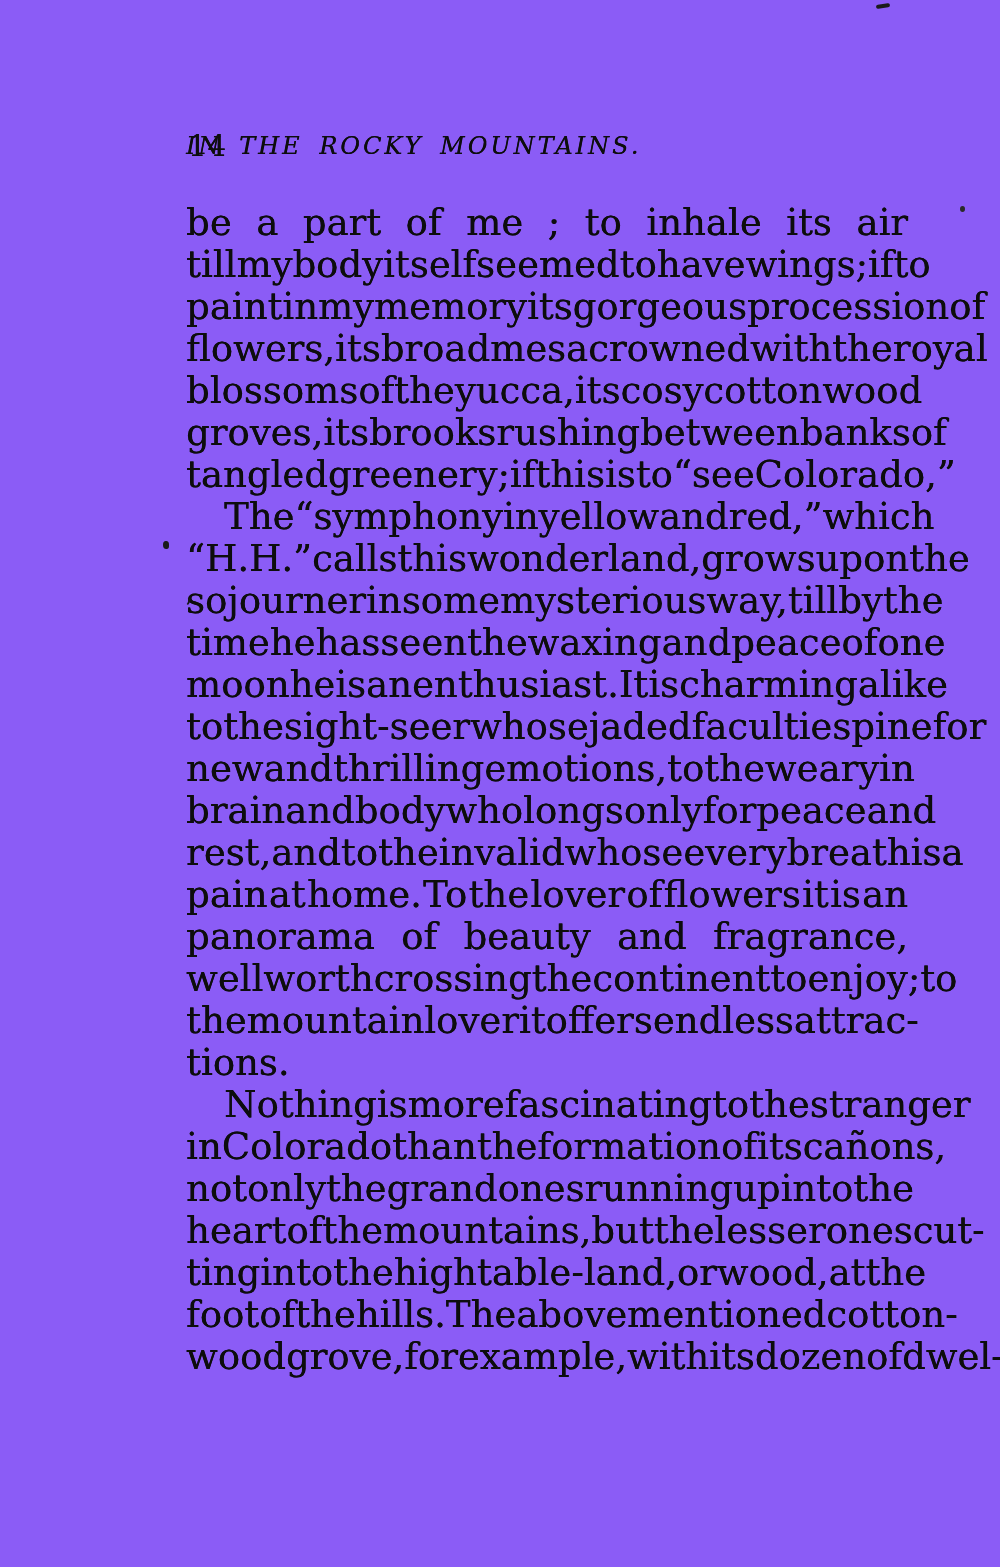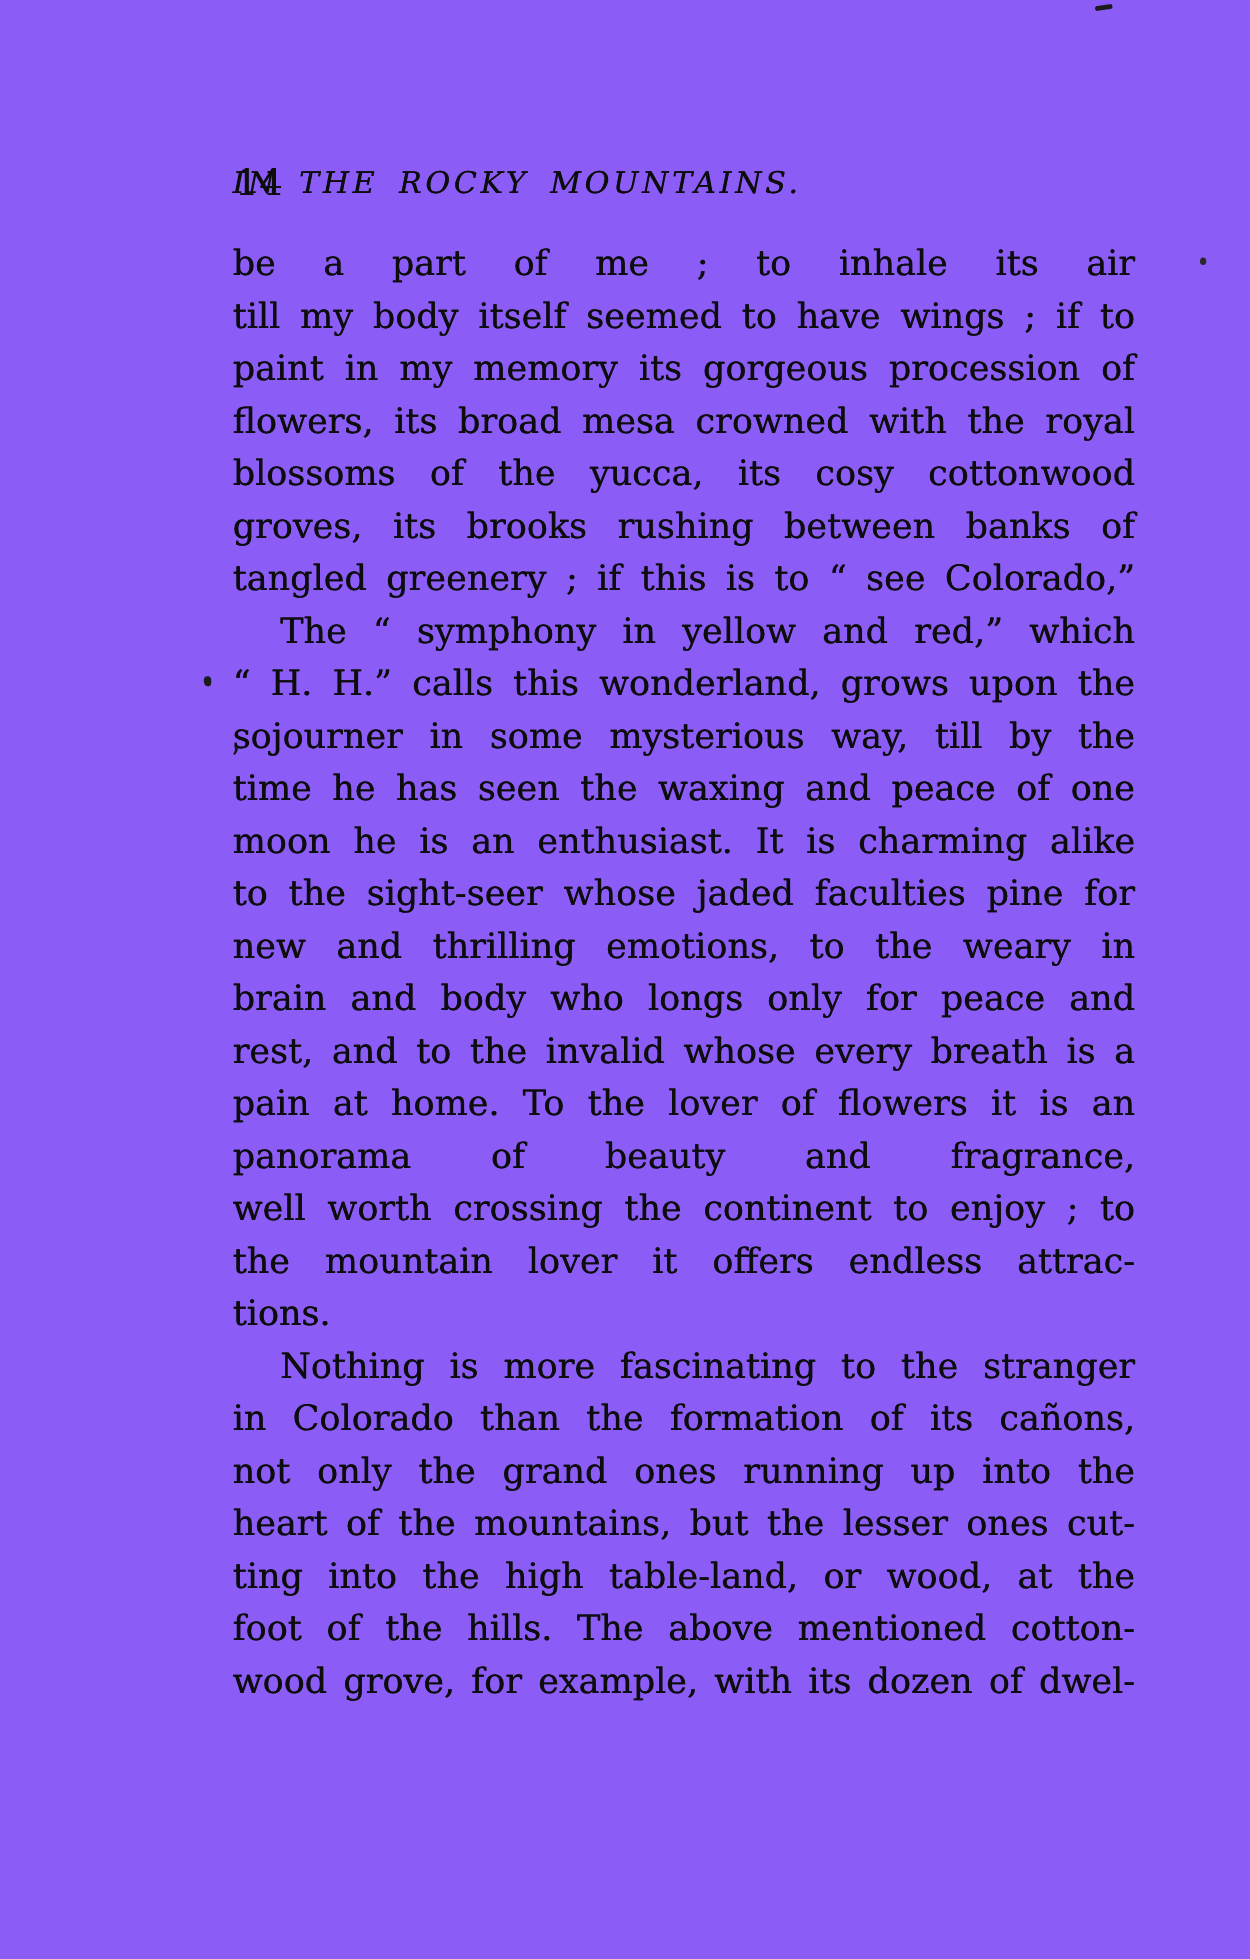--- a/index.html
+++ b/index.html
@@ -45,23 +45,23 @@
     line-height: 38px;
     letter-spacing: 3px;
     word-spacing: 6px;
     text-shadow: 0.3px 0 0 currentColor;
     white-space: nowrap;
   }
   
   .bodytext {
     position: absolute;
     left: 186px;
-    top: 190px;
+    top: 202px;
     width: 722px;
-    font-size: 28px;
+    font-size: 37px;
     text-shadow: 0.3px 0 0 currentColor;
   }
   .line {
     height: 42px;
     line-height: 42px;
     white-space: pre;
   }
   .line.just {
     display: flex;
     justify-content: space-between;

